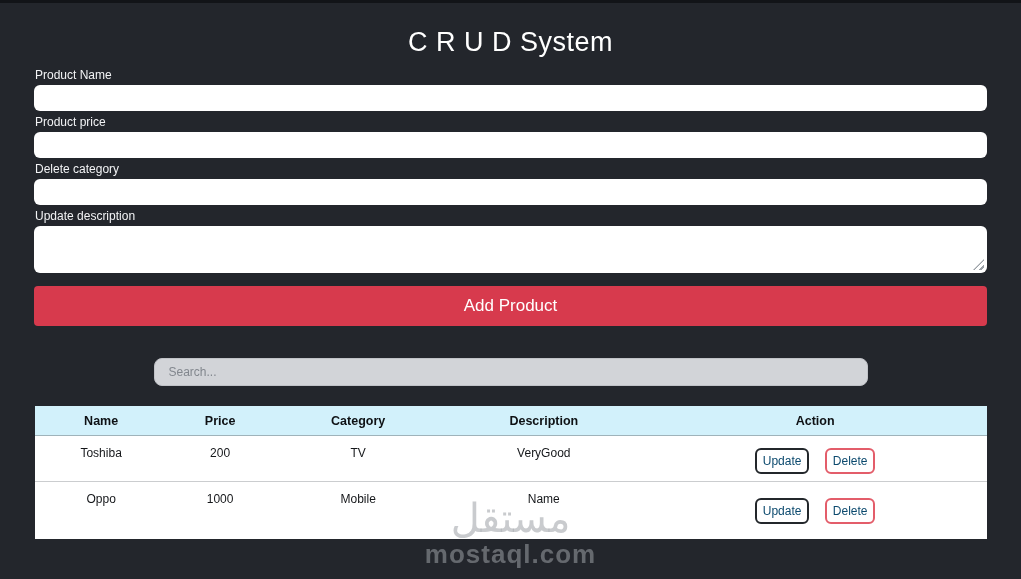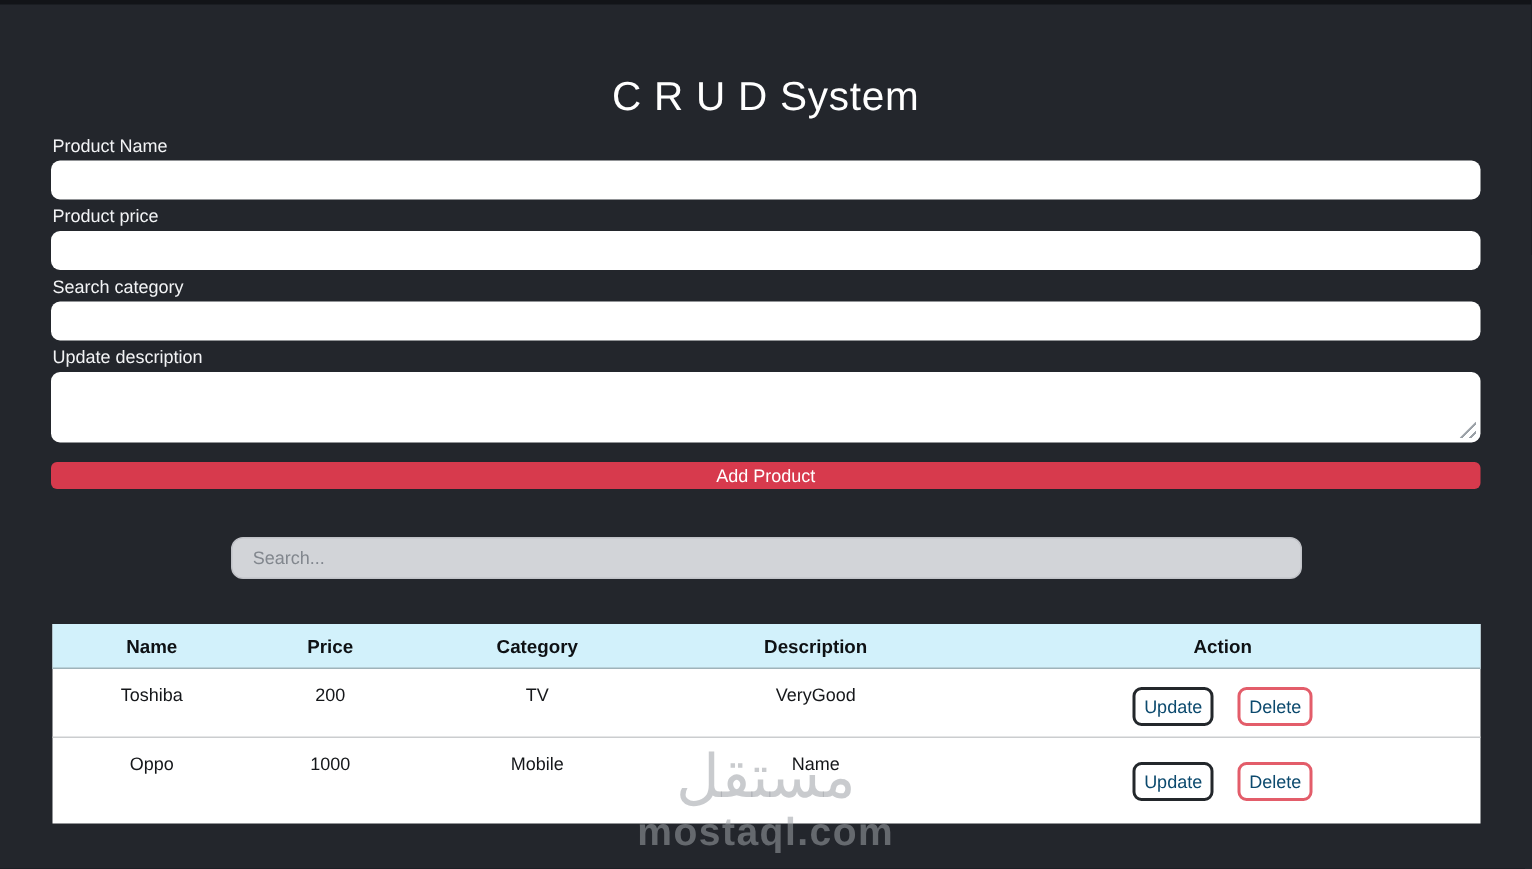--- a/index.html
+++ b/index.html
@@ -19,21 +19,21 @@
     height: 3px;
     background: #121418;
   }
   .page-title {
     color: #ffffff;
     text-align: center;
     font-size: 27px;
     font-weight: 500;
     letter-spacing: 0.5px;
     line-height: 31px;
-    margin: 46px 0 10px 0;
+    margin: 24px 0 10px 0;
   }
   .form-area { padding: 0 34px; }
   .field-label {
     display: block;
     color: #f2f3f5;
     font-size: 12px;
     line-height: 15px;
     margin: 0 0 2px 1px;
     font-weight: 400;
   }
@@ -71,46 +71,46 @@
     bottom: 3px;
     width: 11px;
     height: 11px;
     background: repeating-linear-gradient(135deg, transparent 0 3px, #9aa0a6 3px 4.5px);
     clip-path: polygon(100% 0, 100% 100%, 0 100%);
     cursor: nwse-resize;
   }
   .submit-btn {
     display: block;
     width: 100%;
-    height: 18px;
+    height: 40px;
     border: none;
     border-radius: 4px;
     background: var(--accent-red, #d73a4d);
     color: #ffffff;
-    font-size: 12px;
+    font-size: 17px;
     font-family: "Liberation Sans", sans-serif;
     cursor: pointer;
   }
   .search-row { margin-top: 32px; text-align: center; }
   .search-input {
     width: 714px;
     height: 28px;
     border: 1px solid #c0c2c7;
     border-radius: 8px;
     background: #d2d4d8;
     padding: 0 14px;
     font-size: 12px;
     color: #3c4046;
     outline: none;
     font-family: Liberation Sans, sans-serif;
   }
   .search-input::placeholder { color: #82878e; }
   .products-table {
     width: 952px;
-    margin: 30px auto 0 auto;
+    margin: 20px auto 0 auto;
     border-collapse: collapse;
     background: #ffffff;
     table-layout: fixed;
   }
   .products-table th:nth-child(1), .products-table td:nth-child(1) { width: 14%; }
   .products-table th:nth-child(2), .products-table td:nth-child(2) { width: 11%; }
   .products-table th:nth-child(3), .products-table td:nth-child(3) { width: 18%; }
   .products-table th:nth-child(4), .products-table td:nth-child(4) { width: 21%; }
   .products-table th:nth-child(5), .products-table td:nth-child(5) { width: 36%; }
   .products-table thead th {
@@ -181,21 +181,21 @@
 
   <h1 class="page-title">C R U D System</h1>
 
   <div class="form-area">
     <label class="field-label">Product Name</label>
     <input class="text-input" type="text" style="">
 
     <label class="field-label">Product price</label>
     <input class="text-input" type="text" style="">
 
-    <label class="field-label">Search category</label>
+    <label class="field-label">Delete category</label>
     <input class="text-input" type="text" style="">
 
     <label class="field-label">Update description</label>
     <div class="textarea-wrap">
       <textarea class="desc-input" style=""></textarea>
       <div class="resize-grip"></div>
     </div>
 
     <button class="submit-btn">Add Product</button>
   </div>

